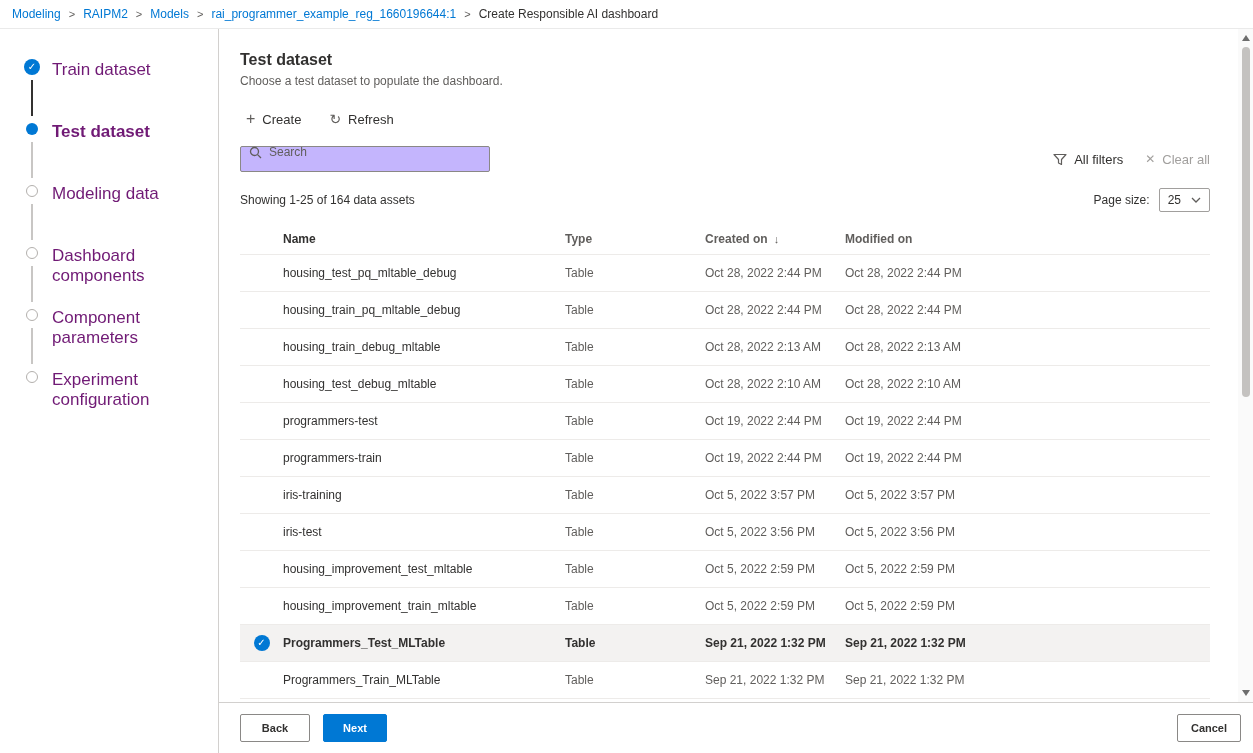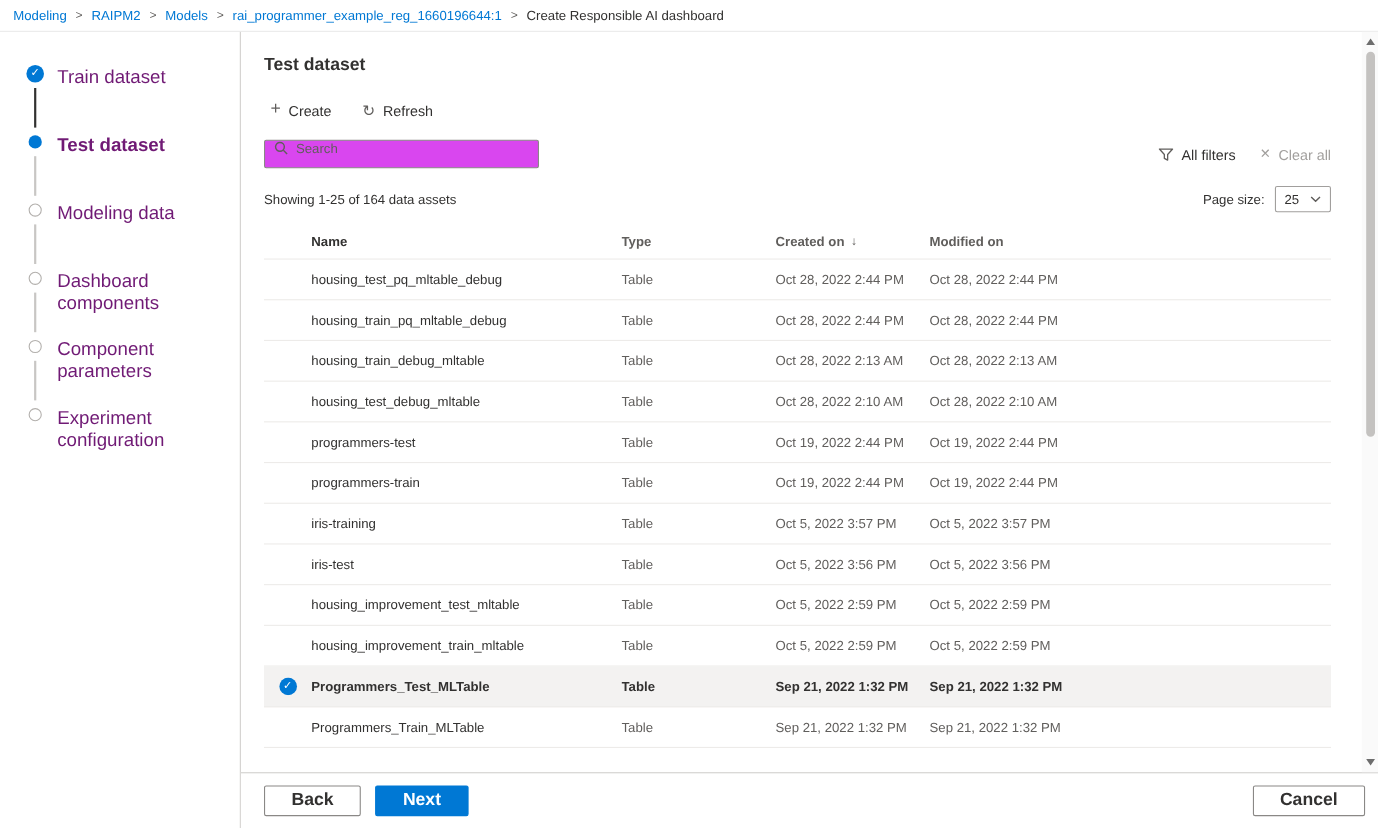--- a/index.html
+++ b/index.html
@@ -36,21 +36,21 @@
   .title { font-size:16px; font-weight:700; color:#323130; }
   .subtitle { font-size:12px; color:#605e5c; margin-top:5px; }
 
   .toolbar { margin-top:20px; display:flex; align-items:center; }
   .cmd { background:none; border:none; cursor:pointer; display:inline-flex; align-items:center; gap:7px;
          font-size:13px; color:#323130; font-family:inherit; padding:3px 6px; margin-right:16px; }
   .cmd-icon { color:#605e5c; font-size:16px; line-height:1; }
   .cmd-icon.refresh { font-size:14px; }
 
   .search-row { margin-top:16px; display:flex; align-items:center; }
-  .search-box { width:250px; height:26px; border:1px solid #8a8886; border-radius:2px; display:flex; align-items:flex-start; padding:0 8px; gap:7px; background:#d946ef; }
+  .search-box { width:250px; height:26px; border:1px solid #8a8886; border-radius:2px; display:flex; align-items:flex-end; padding:12px 8px; gap:7px; background:#c4b5fd; }
   .search-box input { border:none; outline:none; flex:1; font-size:12px; font-family:inherit; color:#323130; background:transparent; }
   .search-box input::placeholder { color:#605e5c; }
   .filters { margin-left:auto; display:flex; align-items:center; gap:22px;justify-content:flex-end; }
   .filter-btn { background:none; border:none; cursor:pointer; display:inline-flex; align-items:center; gap:7px; font-size:13px; color:#323130; font-family:inherit; }
   .filter-btn.disabled { color:#a19f9d; cursor:default; }
   .x-glyph { font-size:12px; color:#a19f9d; line-height:1; }
 
   .summary-row { margin-top:16px; display:flex; align-items:center; font-size:12px; color:#323130; }
   .page-size { margin-left:auto; display:flex; align-items:center; gap:9px; }
   .page-size-select { border:1px solid #a19f9d; border-radius:2px; height:24px; padding:0 8px; display:inline-flex; align-items:center; gap:10px; font-size:12px; background:#fff; font-family:inherit; color:#323130; cursor:pointer; }
@@ -72,22 +72,22 @@
 
   
   .scrollbar { position:absolute; top:0; right:0; bottom:51px; width:15px; display:flex; flex-direction:column; align-items:center; background:#fafafa; }
   .sb-arrow { width:0; height:0; border-left:4px solid transparent; border-right:4px solid transparent; margin:6px 0; cursor:pointer; }
   .sb-arrow.up { border-bottom:6px solid #6d6d6d; }
   .sb-arrow.down { border-top:6px solid #6d6d6d; margin-top:auto; }
   .sb-thumb { width:8px; height:350px; background:#c4c2c0; border-radius:4px; cursor:grab; }
 
   
   .footer { height:51px; border-top:1px solid #d2d0ce; display:flex; align-items:center; gap:13px; padding:0 12px 0 21px; background:#fff; }
-  .btn { height:28px; min-width:70px; padding:0 24px; border:1px solid #8a8886; background:#fff; border-radius:2px;
-         font-size:16px; font-weight:600; color:#323130; font-family:inherit; cursor:pointer;
+  .btn { height:28px; min-width:70px; padding:0 12px; border:1px solid #8a8886; background:#fff; border-radius:2px;
+         font-size:11px; font-weight:600; color:#323130; font-family:inherit; cursor:pointer;
          display:inline-flex; align-items:center; justify-content:center; }
   .btn.primary { background:var(--accent); border-color:var(--accent); color:#fff; min-width:64px; }
   .btn.cancel { margin-left:auto; min-width:64px; }
 
   .icon-svg { display:block; }
 </style>
 </head>
 <body>
 
 <header class="breadcrumb">
@@ -147,20 +147,21 @@
           </div>
           <div class="step-label">Experiment configuration</div>
         </div>
       </div>
   </aside>
 
   <section class="main">
 
     <div class="scroll-area">
       <h1 class="title">Test dataset</h1>
+      <p class="subtitle">Choose a test dataset to populate the dashboard.</p>
 
       <div class="toolbar">
         <button class="cmd">
           <span class="cmd-icon">+</span>
           <span>Create</span>
         </button>
         <button class="cmd">
           <span class="cmd-icon refresh">↻</span>
           <span>Refresh</span>
         </button>

